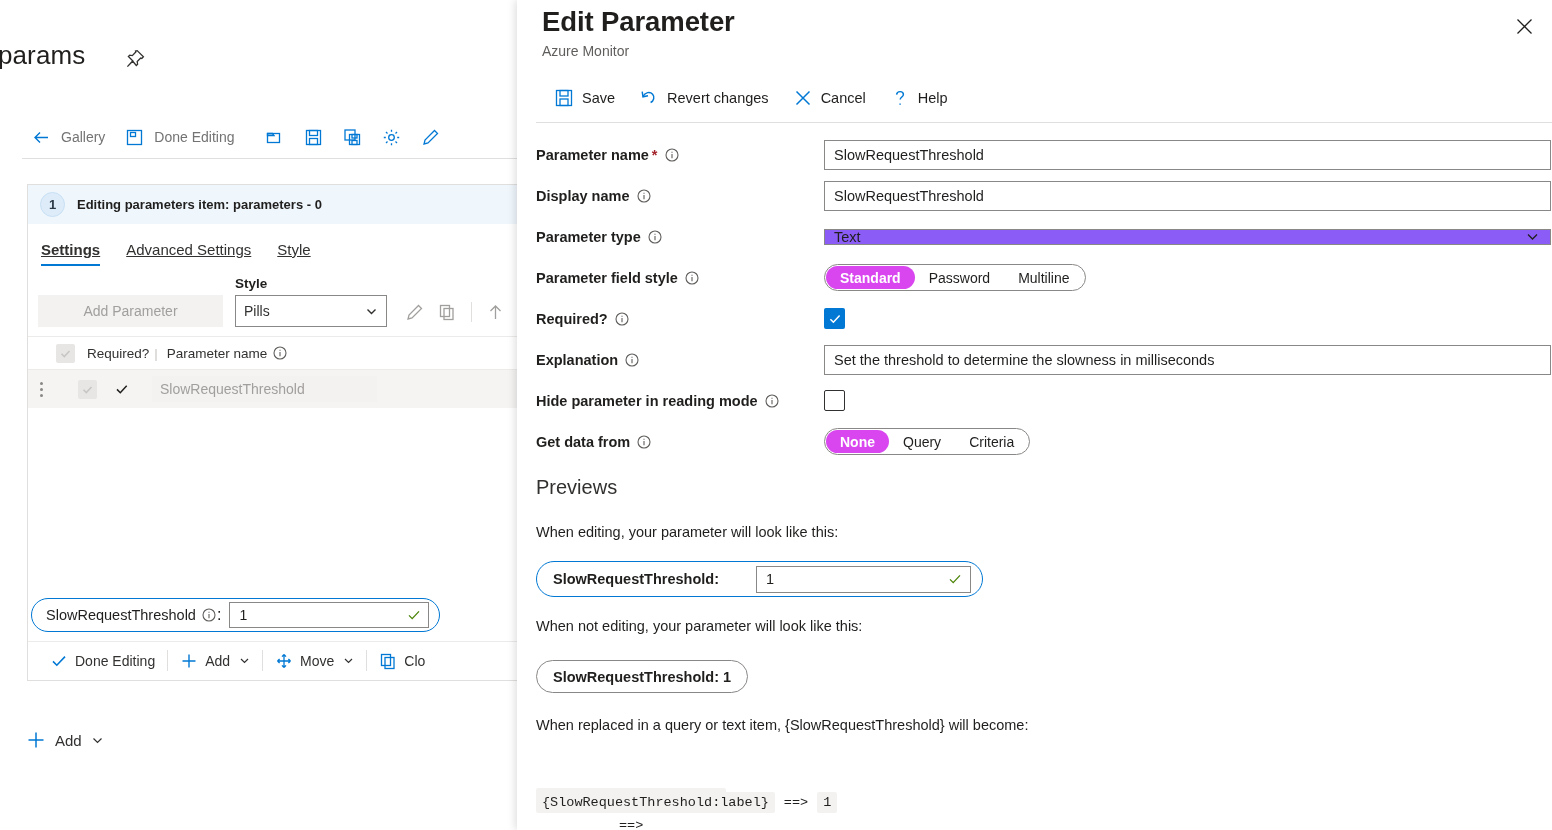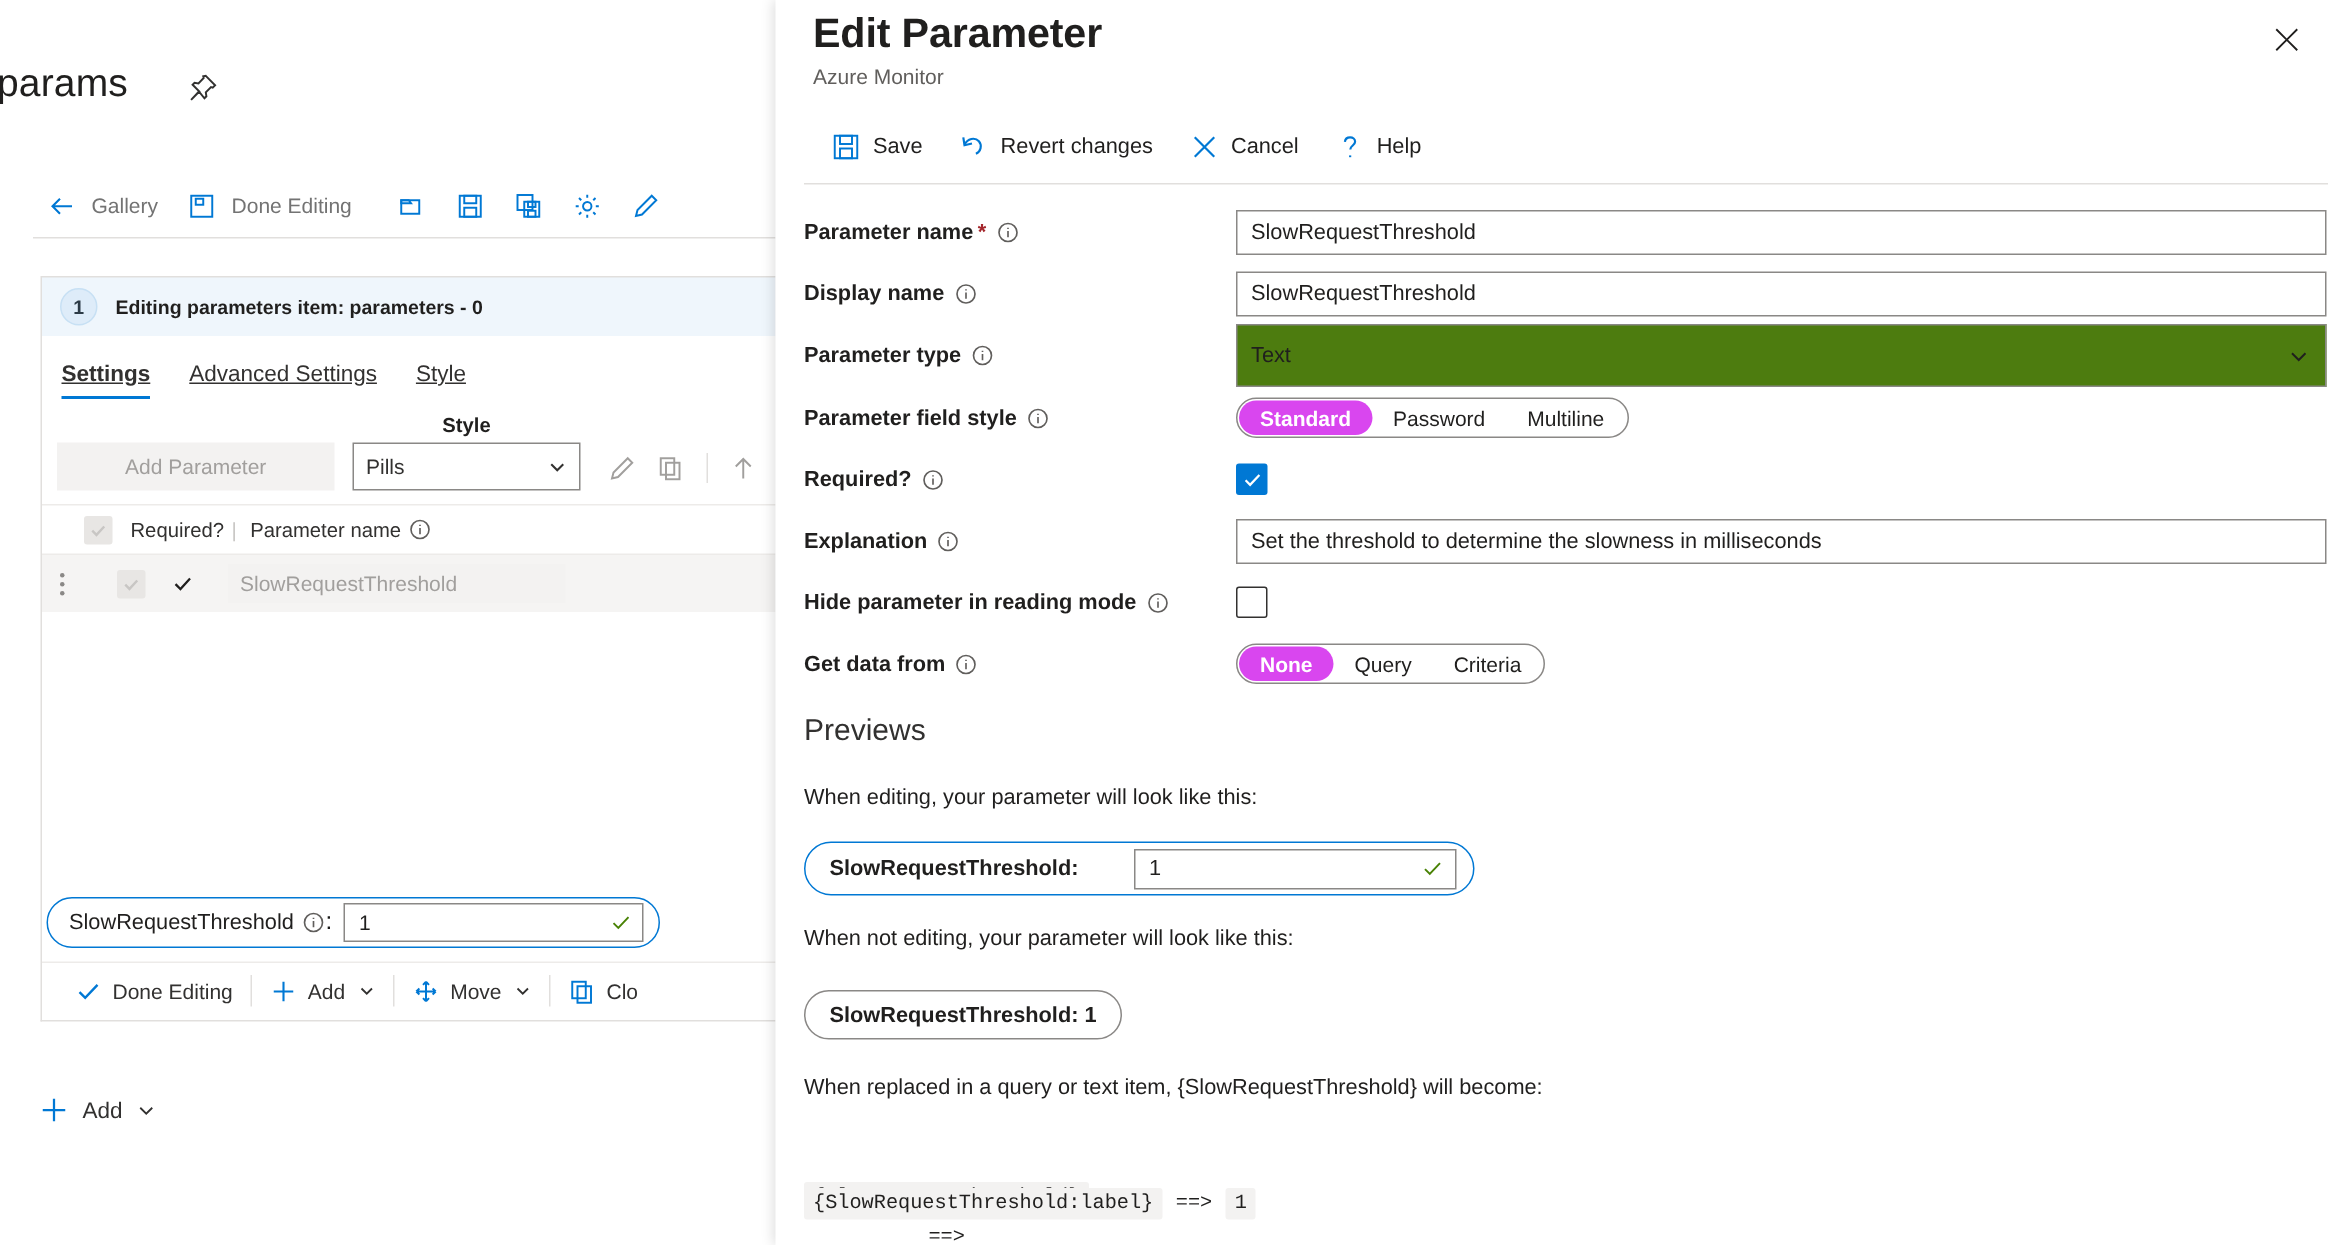--- a/index.html
+++ b/index.html
@@ -9,21 +9,21 @@
     overflow: hidden;
     background: #ffffff;
     font-family: "Segoe UI", "Liberation Sans", sans-serif;
     color: #1b1a19;
   }
   #root { position: relative; width: 1552px; height: 830px; }
 
   
   #bg {
     position: absolute; left: 0; top: 0; width: 517px; height: 830px;
-    background: #ffffff; overflow: hidden; text-align: center;
+    background: #ffffff; overflow: hidden;
   }
   .bg-title {
     position: absolute; left: -2px; top: 40px;
     font-size: 26px; font-weight: 400; color: #201f1e; letter-spacing: .1px;
     white-space: nowrap;
   }
   .pin-icon {
     position: absolute; left: 124px; top: 48px;
     width: 22px; height: 22px; color: #323130;
   }
@@ -209,21 +209,21 @@
     display:flex; align-items:center; gap: 7px;
   }
   .req-star { color:#a4262c; font-weight:700; margin-left:-4px; }
   .fctl { flex: 1; display:flex; align-items:center; }
   .txtbox {
     width: 727px; height: 30px; border: 1px solid #8a8886; background:#fff;
     display:flex; align-items:center; padding: 0 9px;
     font-size: 14.5px; color: #201f1e;
   }
   .selbox {
-    width: 727px; height: 42px; border: 1px solid #8a8886; background:#4d7c0f;
+    width: 727px; height: 16px; border: 1px solid #8a8886; background:#8b5cf6;
     display:flex; align-items:center; justify-content:space-between; padding: 0 10px 0 9px;
     font-size: 14.5px; color: #201f1e;
   }
   .selbox .chev2 { width:15px;height:15px;color:#201f1e; }
   .selbox .chev2 svg{display:block;width:15px;height:15px;}
 
   .pillgroup {
     display:inline-flex; align-items:center; height: 27px;
     border: 1px solid #8a8886; border-radius: 14px; padding: 1px;
     background:#fff;

